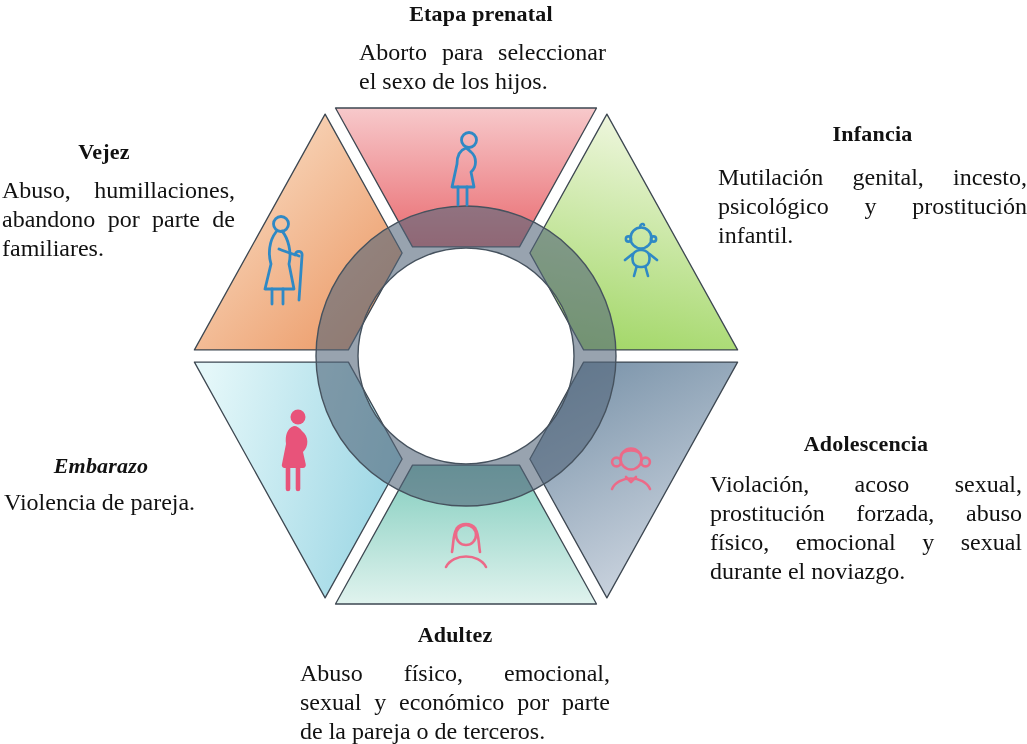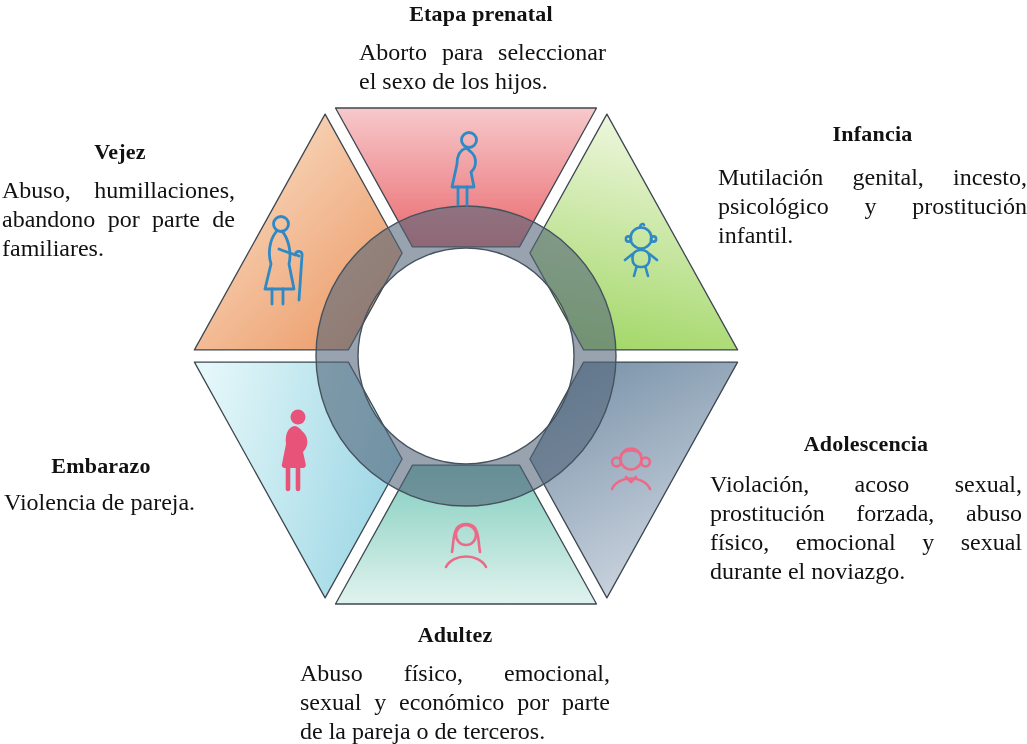--- a/index.html
+++ b/index.html
@@ -142,28 +142,28 @@
 
   <div class="block" style="left:300px;top:621px;width:310px;">
     <div class="stage-title">Adultez</div>
   </div>
   <div class="block desc" style="left:300px;top:659px;width:310px;">
     <div class="jl">Abuso físico, emocional,</div>
     <div class="jl">sexual y económico por parte</div>
     <div class="ll">de la pareja o de terceros.</div>
   </div>
 
-  <div class="block" style="left:0px;top:452px;width:202px;">
+  <div class="block" style="left:0px;top:452px;width:202px;font-style:italic;">
     <div class="stage-title">Embarazo</div>
   </div>
   <div class="block desc" style="left:4px;top:488px;width:240px;">
     <div class="ll">Violencia de pareja.</div>
   </div>
 
-  <div class="block" style="left:0px;top:138px;width:208px;margin-left:16px;">
+  <div class="block" style="left:0px;top:138px;width:208px;">
     <div class="stage-title">Vejez</div>
   </div>
   <div class="block desc" style="left:2px;top:176px;width:233px;">
     <div class="jl">Abuso, humillaciones,</div>
     <div class="jl">abandono por parte de</div>
     <div class="ll">familiares.</div>
   </div>
 
 </div>
 

